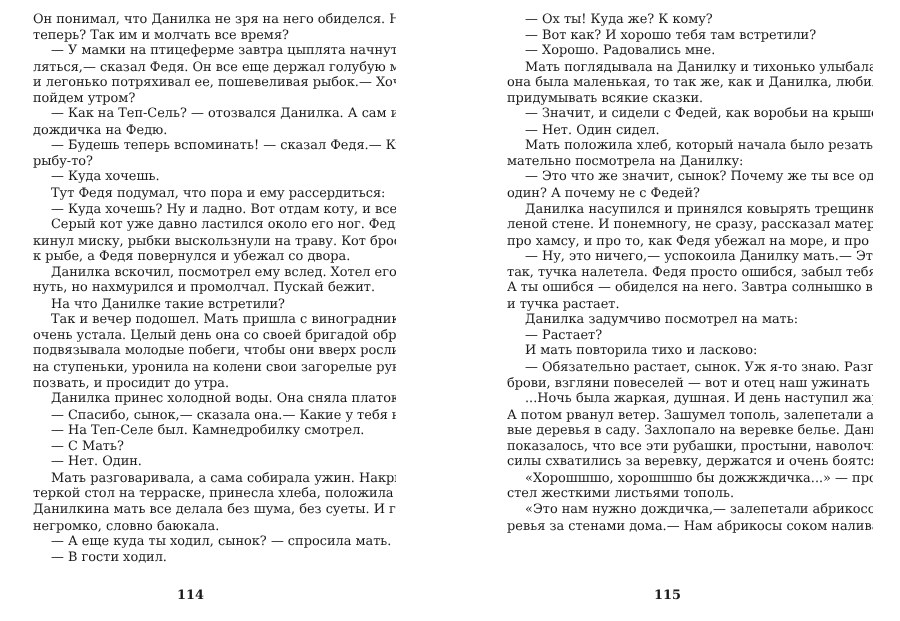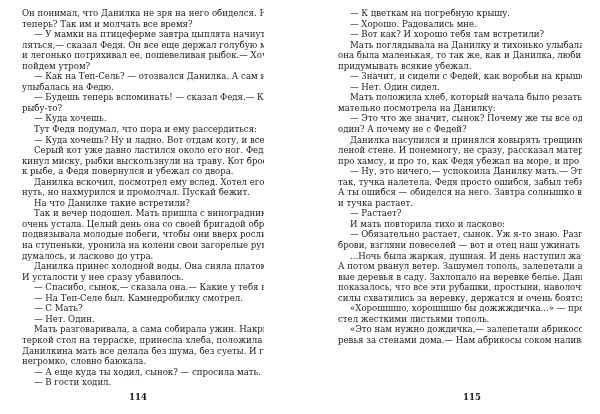--- a/index.html
+++ b/index.html
@@ -9,88 +9,88 @@
     font-family: "DejaVu Serif", "Liberation Serif", serif;
     font-size: 8.6px; line-height: 10.55px; color: #1a1a1a;
     text-align: justify;
   }
   #page-left { left: 22px; width: 242px; }
   #page-right { left: 338px; width: 244px; }
   .line { white-space: nowrap; display: block; height: 10.55px; overflow: hidden; text-align-last: justify; }
   .line.last { text-align-last: left; }
   .ind { padding-left: 12px; }
   .pgnum {
-    position: absolute; top: 392px; width: 40px; text-align: center;
+    position: absolute; top: 392px; width: 40px; 
     font-family: "DejaVu Serif", "Liberation Serif", serif;
     font-size: 8.6px; font-weight: bold; color: #1a1a1a;
   }
   #pgnum-left { left: 118px; }
-  #pgnum-right { left: 452px; }
+  #pgnum-right { left: 436px; }
 </style>
 </head>
 <body>
 
 <div id="page-left" class="page">
     <span class="line">Он понимал, что Данилка не зря на него обиделся. Но что же</span>
     <span class="line last">теперь? Так им и молчать все время?</span>
     <span class="line ind">— У мамки на птицеферме завтра цыплята начнут вылуп-</span>
     <span class="line">ляться,— сказал Федя. Он все еще держал голубую миску</span>
     <span class="line">и легонько потряхивал ее, пошевеливая рыбок.— Хочешь —</span>
     <span class="line last">пойдем утром?</span>
     <span class="line ind">— Как на Теп-Сель? — отозвался Данилка. А сам и не</span>
-    <span class="line last">улыбалась на Федю.</span>
+    <span class="line last">дождичка на Федю.</span>
     <span class="line ind">— Будешь теперь вспоминать! — сказал Федя.— Куда</span>
     <span class="line last">рыбу-то?</span>
     <span class="line ind last">— Куда хочешь.</span>
     <span class="line ind last">Тут Федя подумал, что пора и ему рассердиться:</span>
     <span class="line ind">— Куда хочешь? Ну и ладно. Вот отдам коту, и все.</span>
     <span class="line ind">Серый кот уже давно ластился около его ног. Федя опро-</span>
     <span class="line">кинул миску, рыбки выскользнули на траву. Кот бросился</span>
     <span class="line last">к рыбе, а Федя повернулся и убежал со двора.</span>
     <span class="line ind">Данилка вскочил, посмотрел ему вслед. Хотел его оклик-</span>
     <span class="line last">нуть, но нахмурился и промолчал. Пускай бежит.</span>
     <span class="line ind last">На что Данилке такие встретили?</span>
     <span class="line ind">Так и вечер подошел. Мать пришла с виноградников. Она</span>
     <span class="line">очень устала. Целый день она со своей бригадой обрезала лозы,</span>
     <span class="line">подвязывала молодые побеги, чтобы они вверх росли. Как села</span>
     <span class="line">на ступеньки, уронила на колени свои загорелые руки — так,</span>
-    <span class="line last">думалось, и ласково до утра.</span>
+    <span class="line last">позвать, и просидит до утра.</span>
     <span class="line ind">Данилка принес холодной воды. Она сняла платок, умылась.</span>
-    <span class="line last">И усталости у нее сразу убавилось.</span>
     <span class="line ind">— Спасибо, сынок,— сказала она.— Какие у тебя новости?</span>
     <span class="line ind last">— На Теп-Селе был. Камнедробилку смотрел.</span>
     <span class="line ind last">— С Мать?</span>
     <span class="line ind last">— Нет. Один.</span>
     <span class="line ind">Мать разговаривала, а сама собирала ужин. Накрыла ска-</span>
     <span class="line">теркой стол на терраске, принесла хлеба, положила ложки.</span>
     <span class="line">Данилкина мать все делала без шума, без суеты. И говорила</span>
     <span class="line last">негромко, словно баюкала.</span>
     <span class="line ind last">— А еще куда ты ходил, сынок? — спросила мать.</span>
     <span class="line ind last">— В гости ходил.</span>
   </div>
 <div id="page-right" class="page">
-    <span class="line ind last">— К цветкам на погребную крышу.</span>
+    <span class="line ind last">— Ох ты! Куда же? К кому?</span>
+    <span class="line ind last">— Вот как? И хорошо тебя там встретили?</span>
     <span class="line ind last">— Хорошо. Радовались мне.</span>
-    <span class="line ind last">— Вот как? И хорошо тебя там встретили?</span>
     <span class="line ind">Мать поглядывала на Данилку и тихонько улыбалась. Когда</span>
     <span class="line">она была маленькая, то так же, как и Данилка, любила</span>
-    <span class="line last">придумывать всякие убежал.</span>
+    <span class="line last">придумывать всякие сказки.</span>
     <span class="line ind">— Значит, и сидели с Федей, как воробьи на крыше?</span>
     <span class="line ind last">— Нет. Один сидел.</span>
     <span class="line ind">Мать положила хлеб, который начала было резать, и вни-</span>
     <span class="line last">мательно посмотрела на Данилку:</span>
     <span class="line ind">— Это что же значит, сынок? Почему же ты все один да</span>
     <span class="line last">один? А почему не с Федей?</span>
     <span class="line ind">Данилка насупился и принялся ковырять трещинку в бе-</span>
     <span class="line">леной стене. И понемногу, не сразу, рассказал матери все — и</span>
     <span class="line">про хамсу, и про то, как Федя убежал на море, и про то, как</span>
     <span class="line ind">— Ну, это ничего,— успокоила Данилку мать.— Это просто</span>
     <span class="line">так, тучка налетела. Федя просто ошибся, забыл тебя позвать.</span>
     <span class="line">А ты ошибся — обиделся на него. Завтра солнышко взойдет</span>
     <span class="line last">и тучка растает.</span>
+    <span class="line ind last">Данилка задумчиво посмотрел на мать:</span>
     <span class="line ind last">— Растает?</span>
     <span class="line ind last">И мать повторила тихо и ласково:</span>
     <span class="line ind">— Обязательно растает, сынок. Уж я-то знаю. Разгладь</span>
     <span class="line">брови, взгляни повеселей — вот и отец наш ужинать идет!</span>
     <span class="line ind">...Ночь была жаркая, душная. И день наступил жаркий.</span>
     <span class="line">А потом рванул ветер. Зашумел тополь, залепетали абрикосо-</span>
     <span class="line">вые деревья в саду. Захлопало на веревке белье. Данилке</span>
     <span class="line">показалось, что все эти рубашки, простыни, наволочки изо всей</span>
     <span class="line">силы схватились за веревку, держатся и очень боятся, как бы</span>
     <span class="line ind">«Хорошшшо, хорошшшо бы дожжждичка...» — прошеле-</span>

